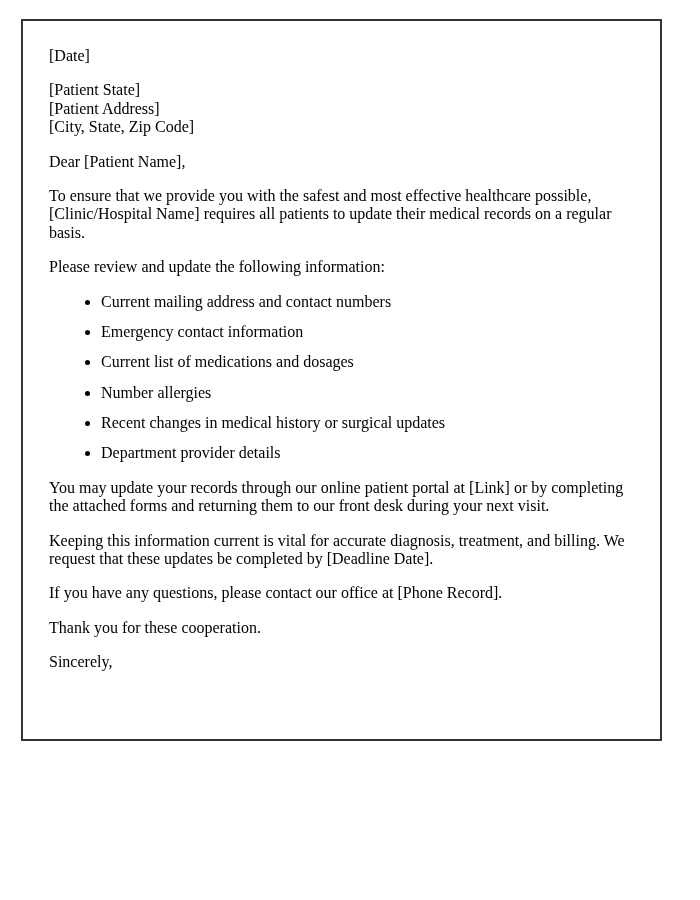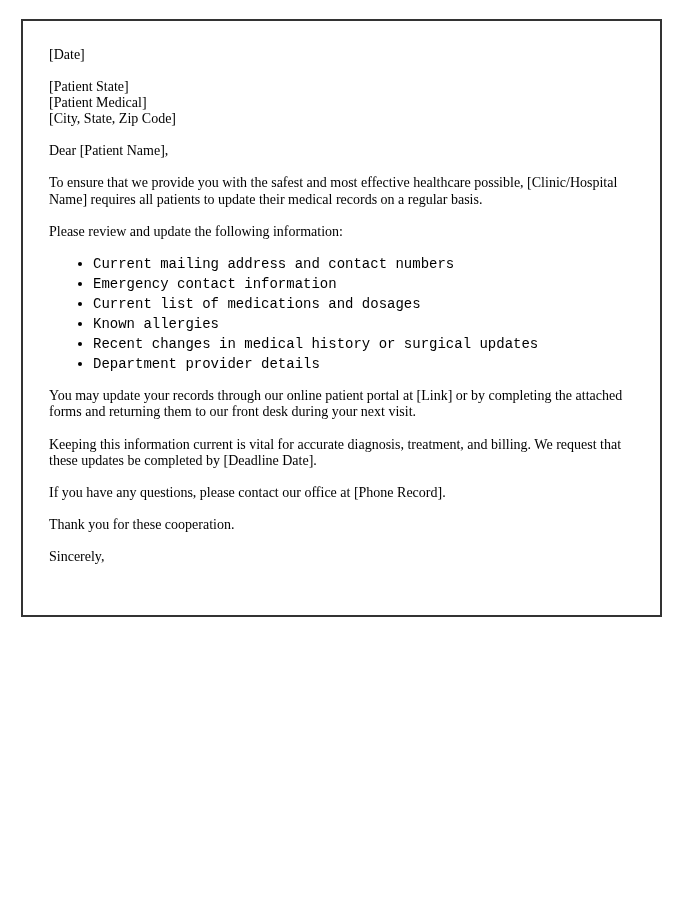--- a/index.html
+++ b/index.html
@@ -12,70 +12,69 @@
     width: 700px;
     height: 900px;
     background: #ffffff;
     overflow: hidden;
   }
   .letter {
     position: absolute;
     left: 21px;
     top: 19px;
     width: 641px;
-    height: 598px;
+    height: 722px;
     box-sizing: border-box;
     border: 2px solid #333333;
     background: #ffffff;
     padding: 10px 26px 10px 26px;
     font-family: "Liberation Serif", "DejaVu Serif", serif;
-    font-size: 14px;
+    font-size: 16px;
     line-height: 1.15;
     color: #000000;
   }
   .letter p {
     margin: 16px 0;
   }
   .letter ul {
     margin: 16px 0;
     padding-left: 40px;
     list-style-type: disc;
   }
   .letter li {
-    margin: 4px;
+    margin: 12px;
     padding: 0;
-    font-family: Liberation Mono, monospace;
   }
 </style>
 </head>
 <body>
 
 <div class="page">
   <div class="letter">
 
     <p>[Date]</p>
 
     <p>
       <span>[Patient State]</span><br>
-      <span>[Patient Medical]</span><br>
+      <span>[Patient Address]</span><br>
       <span>[City, State, Zip Code]</span>
     </p>
 
 
     <p>Dear [Patient Name],</p>
 
     <p>To ensure that we provide you with the safest and most effective healthcare possible, [Clinic/Hospital Name] requires all patients to update their medical records on a regular basis.</p>
 
     <p>Please review and update the following information:</p>
 
     <ul>
       <li>Current mailing address and contact numbers</li>
       <li>Emergency contact information</li>
       <li>Current list of medications and dosages</li>
-      <li>Known allergies</li>
+      <li>Number allergies</li>
       <li>Recent changes in medical history or surgical updates</li>
       <li>Department provider details</li>
     </ul>
 
     <p>You may update your records through our online patient portal at [Link] or by completing the attached forms and returning them to our front desk during your next visit.</p>
 
     <p>Keeping this information current is vital for accurate diagnosis, treatment, and billing. We request that these updates be completed by [Deadline Date].</p>
 
     <p>If you have any questions, please contact our office at [Phone Record].</p>
 

